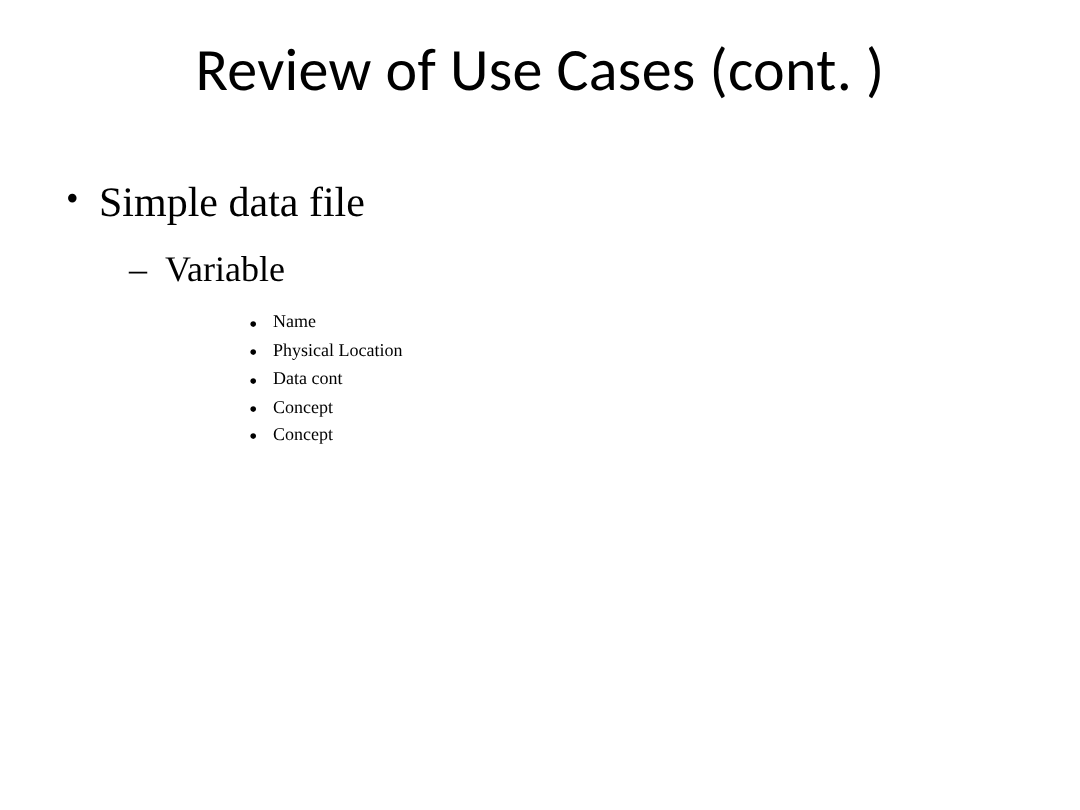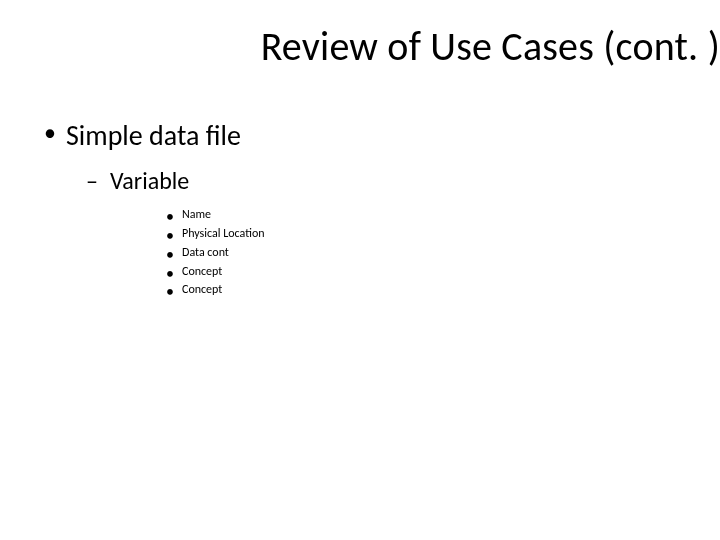--- a/index.html
+++ b/index.html
@@ -15,32 +15,32 @@
     position: relative;
     width: 720px;
     height: 540px;
     box-sizing: border-box;
   }
   .title {
     position: absolute;
     top: 22px;
     left: 0;
     width: 720px;
-    text-align: right;
+    text-align: center;
     font-size: 40px;
     font-weight: 400;
     letter-spacing: 0.2px;
   }
   .body {
     position: absolute;
     top: 118px;
     left: 40px;
     right: 40px;
   }
-  ul { list-style: none; margin: 0; padding: 0; }
+  ul { list-style: none; margin: 0; padding: 0; font-family: Liberation Serif, serif; }
 
   
   .lvl1 > li {
     font-size: 28px;
     line-height: 1.25;
     margin-bottom: 10px;
     position: relative;
     padding-left: 26px;
   }
   .lvl1 > li::before {

